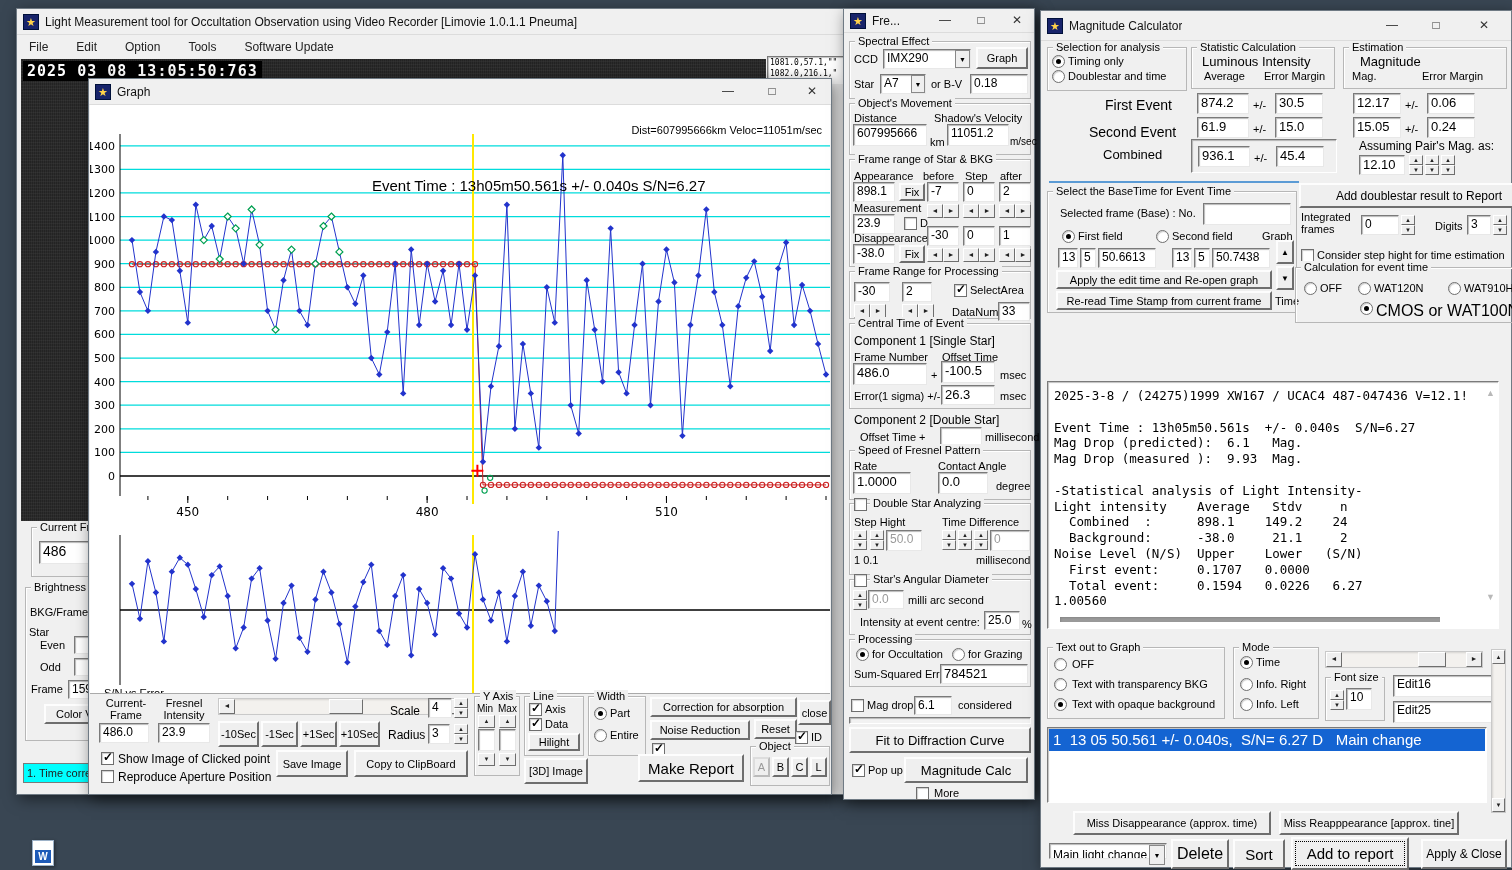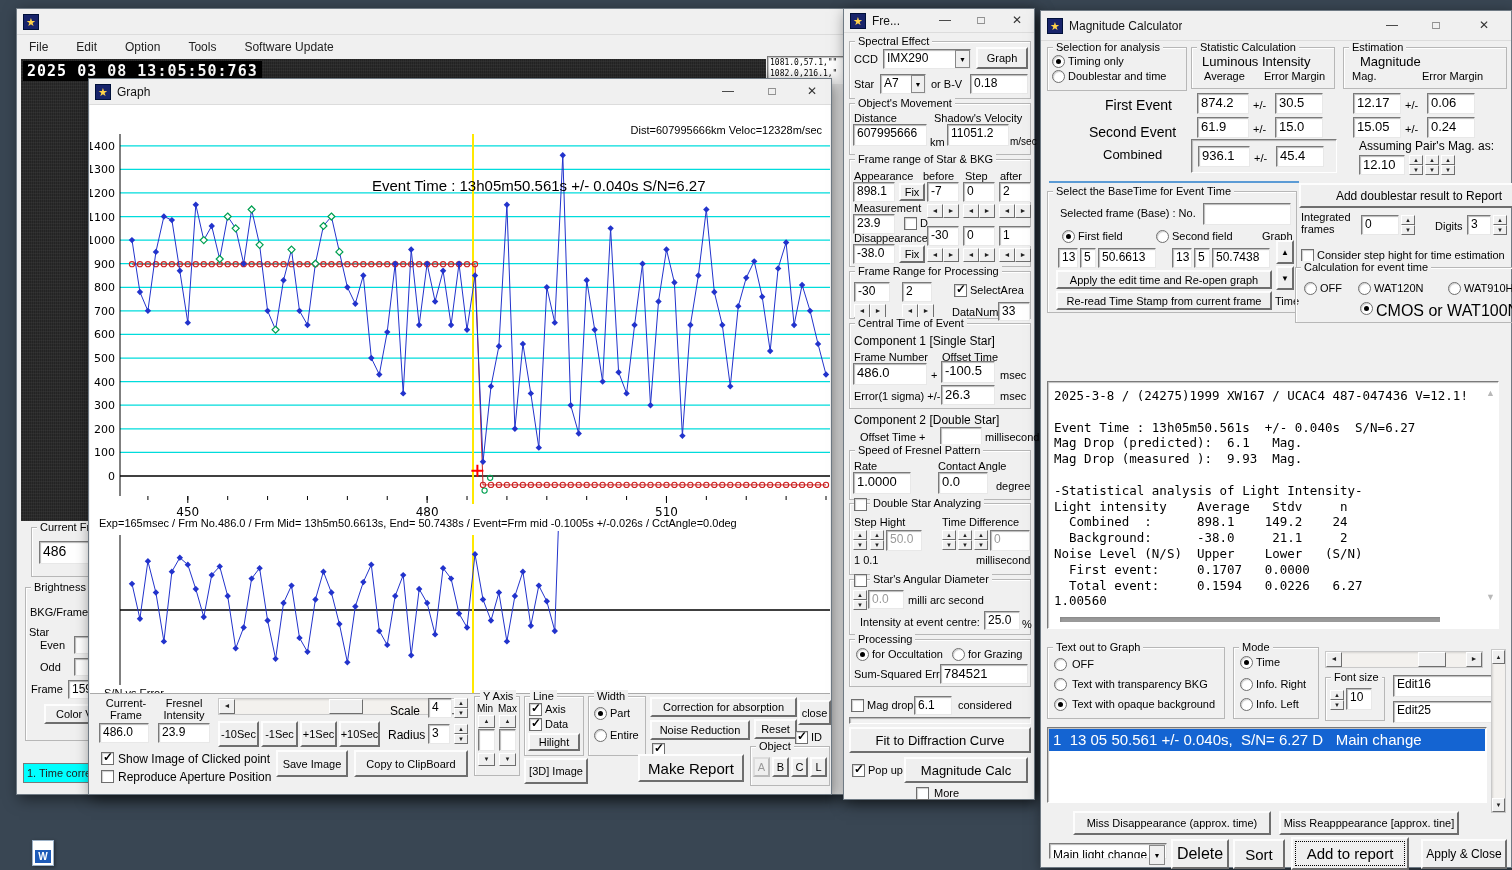--- a/index.html
+++ b/index.html
@@ -37,20 +37,21 @@
 .sel{background:#1464d2;color:#fff}
 .pre{white-space:pre}
 svg text{font-family:"DejaVu Sans",sans-serif}
 </style>
 </head>
 <body>
 
 <div class="win" style="left:16px;top:8px;width:1019px;height:787px">
   <div class="tb">
     <span class="appic">★</span>
+    <span class="tbt">Light Measurement tool for Occultation Observation using Video Recorder [Limovie 1.0.1.1 Pneuma]</span>
   </div>
   <div style="position:absolute;left:0;top:26px;right:0;height:24px;display:flex;gap:24px;padding-left:10px;align-items:center">
     <span class="menu-it">File</span>
     <span class="menu-it">Edit</span>
     <span class="menu-it">Option</span>
     <span class="menu-it">Tools</span>
     <span class="menu-it">Software Update</span>
   </div>
   <div class="video" style="left:4px;top:50px;width:745px;height:462px">
     <div class="ts mono">2025 03 08 13:05:50:763</div>
@@ -81,21 +82,21 @@
 
 <div class="win" style="left:88px;top:78px;width:744px;height:717px">
   <div class="tb">
     <span class="appic">★</span>
     <span class="tbt">Graph</span>
   </div>
   <span class="cb" style="right:88px">—</span>
   <span class="cb" style="right:44px">□</span>
   <span class="cb" style="right:4px">✕</span>
   <div style="position:absolute;left:1px;top:26px;right:1px;bottom:100px;background:#fff">
-    <div style="position:absolute;right:8px;top:19px;font-size:11px">Dist=607995666km Veloc=12328m/sec</div>
+    <div style="position:absolute;right:8px;top:19px;font-size:11px">Dist=607995666km Veloc=11051m/sec</div>
     <svg id="chart1" width="744" height="392" style="position:absolute;left:0;top:22px">
         <clipPath id="chart1c">
           <rect x="29" y="1" width="716" height="378"></rect>
         </clipPath>
         <line x1="30" y1="18.791530944625407" x2="740" y2="18.791530944625407" stroke="#00dcdc" stroke-width="1.3"></line>
         <line x1="30" y1="42.37459283387622" x2="740" y2="42.37459283387622" stroke="#00dcdc" stroke-width="1.3"></line>
         <line x1="30" y1="65.95765472312704" x2="740" y2="65.95765472312704" stroke="#00dcdc" stroke-width="1.3"></line>
         <line x1="30" y1="89.54071661237785" x2="740" y2="89.54071661237785" stroke="#00dcdc" stroke-width="1.3"></line>
         <line x1="30" y1="113.12377850162868" x2="740" y2="113.12377850162868" stroke="#00dcdc" stroke-width="1.3"></line>
         <line x1="30" y1="136.70684039087948" x2="740" y2="136.70684039087948" stroke="#00dcdc" stroke-width="1.3"></line>
@@ -348,21 +349,20 @@
         <g clip-path="url(#chart1c)">
           <circle cx="394.5730337078651" cy="363.5758957654723" r="2.6" fill="none" stroke="#00a050" stroke-width="1.1"></circle>
           <circle cx="400.15730337078634" cy="350.8410423452769" r="2.6" fill="none" stroke="#00a050" stroke-width="1.1"></circle>
         </g>
         <g clip-path="url(#chart1c)">
           <line x1="381.3932584269664" y1="343.76612377850165" x2="393.3932584269664" y2="343.76612377850165" stroke="#ff0000" stroke-width="2"></line>
           <line x1="387.3932584269664" y1="337.76612377850165" x2="387.3932584269664" y2="349.76612377850165" stroke="#ff0000" stroke-width="2"></line>
         </g>
       </svg>
     <div class="b" style="position:absolute;left:282px;top:72px;font-size:15px;white-space:nowrap">Event Time : 13h05m50.561s  +/- 0.040s  S/N=6.27</div>
-    <div style="position:absolute;left:9px;top:412px;font-size:11px;white-space:nowrap">Exp=165msec / Frm No.486.0 / Frm Mid= 13h5m50.6613s,  End= 50.7438s / Event=Frm mid -0.1005s +/-0.026s / CctAngle=0.0deg</div>
     <svg id="chart2" width="744" height="164" style="position:absolute;left:0;top:426px">
         <clipPath id="chart2c">
           <rect x="29" y="-2" width="716" height="166"></rect>
         </clipPath>
         <line x1="30" y1="79" x2="740" y2="79" stroke="#000" stroke-width="1.4"></line>
         <line x1="30" y1="4" x2="30" y2="154" stroke="#000" stroke-width="1"></line>
         <line x1="383.00561797752806" y1="4" x2="383.00561797752806" y2="162" stroke="#ffe800" stroke-width="2"></line>
         <g clip-path="url(#chart2c)">
           <polyline points="42.0,52.8 49.9,87.7 57.9,30.2 65.9,61.6 73.9,110.4 81.9,40.6 89.8,26.7 97.8,33.7 105.8,58.1 113.8,86.0 121.7,44.1 129.7,35.4 137.7,65.0 145.7,117.4 153.7,96.4 161.6,47.6 169.6,37.1 177.6,89.5 185.6,127.8 193.5,72.0 201.5,54.6 209.5,106.9 217.5,120.9 225.4,68.5 233.4,40.6 241.4,61.6 249.4,93.0 257.4,131.3 265.3,75.5 273.3,51.1 281.3,33.7 289.3,99.9 297.2,113.9 305.2,65.0 313.2,44.1 321.2,124.3 329.2,58.1 337.1,72.0 345.1,103.4 353.1,37.1 361.1,47.6 369.0,82.5 377.0,96.4 385.0,23.2 393.0,68.5 401.0,89.5 408.9,61.6 416.9,110.4 424.9,65.0 432.9,40.6 440.8,94.7 448.8,54.6 456.8,70.3 464.8,99.9 472.8,-130.3" fill="none" stroke="#2233cc" stroke-width="1"></polyline>
           <path d="M41.96629213483146 49.63720930232557L45.166292134831465 52.837209302325576L41.96629213483146 56.03720930232558L38.76629213483146 52.837209302325576Z" fill="#2233cc"></path>

